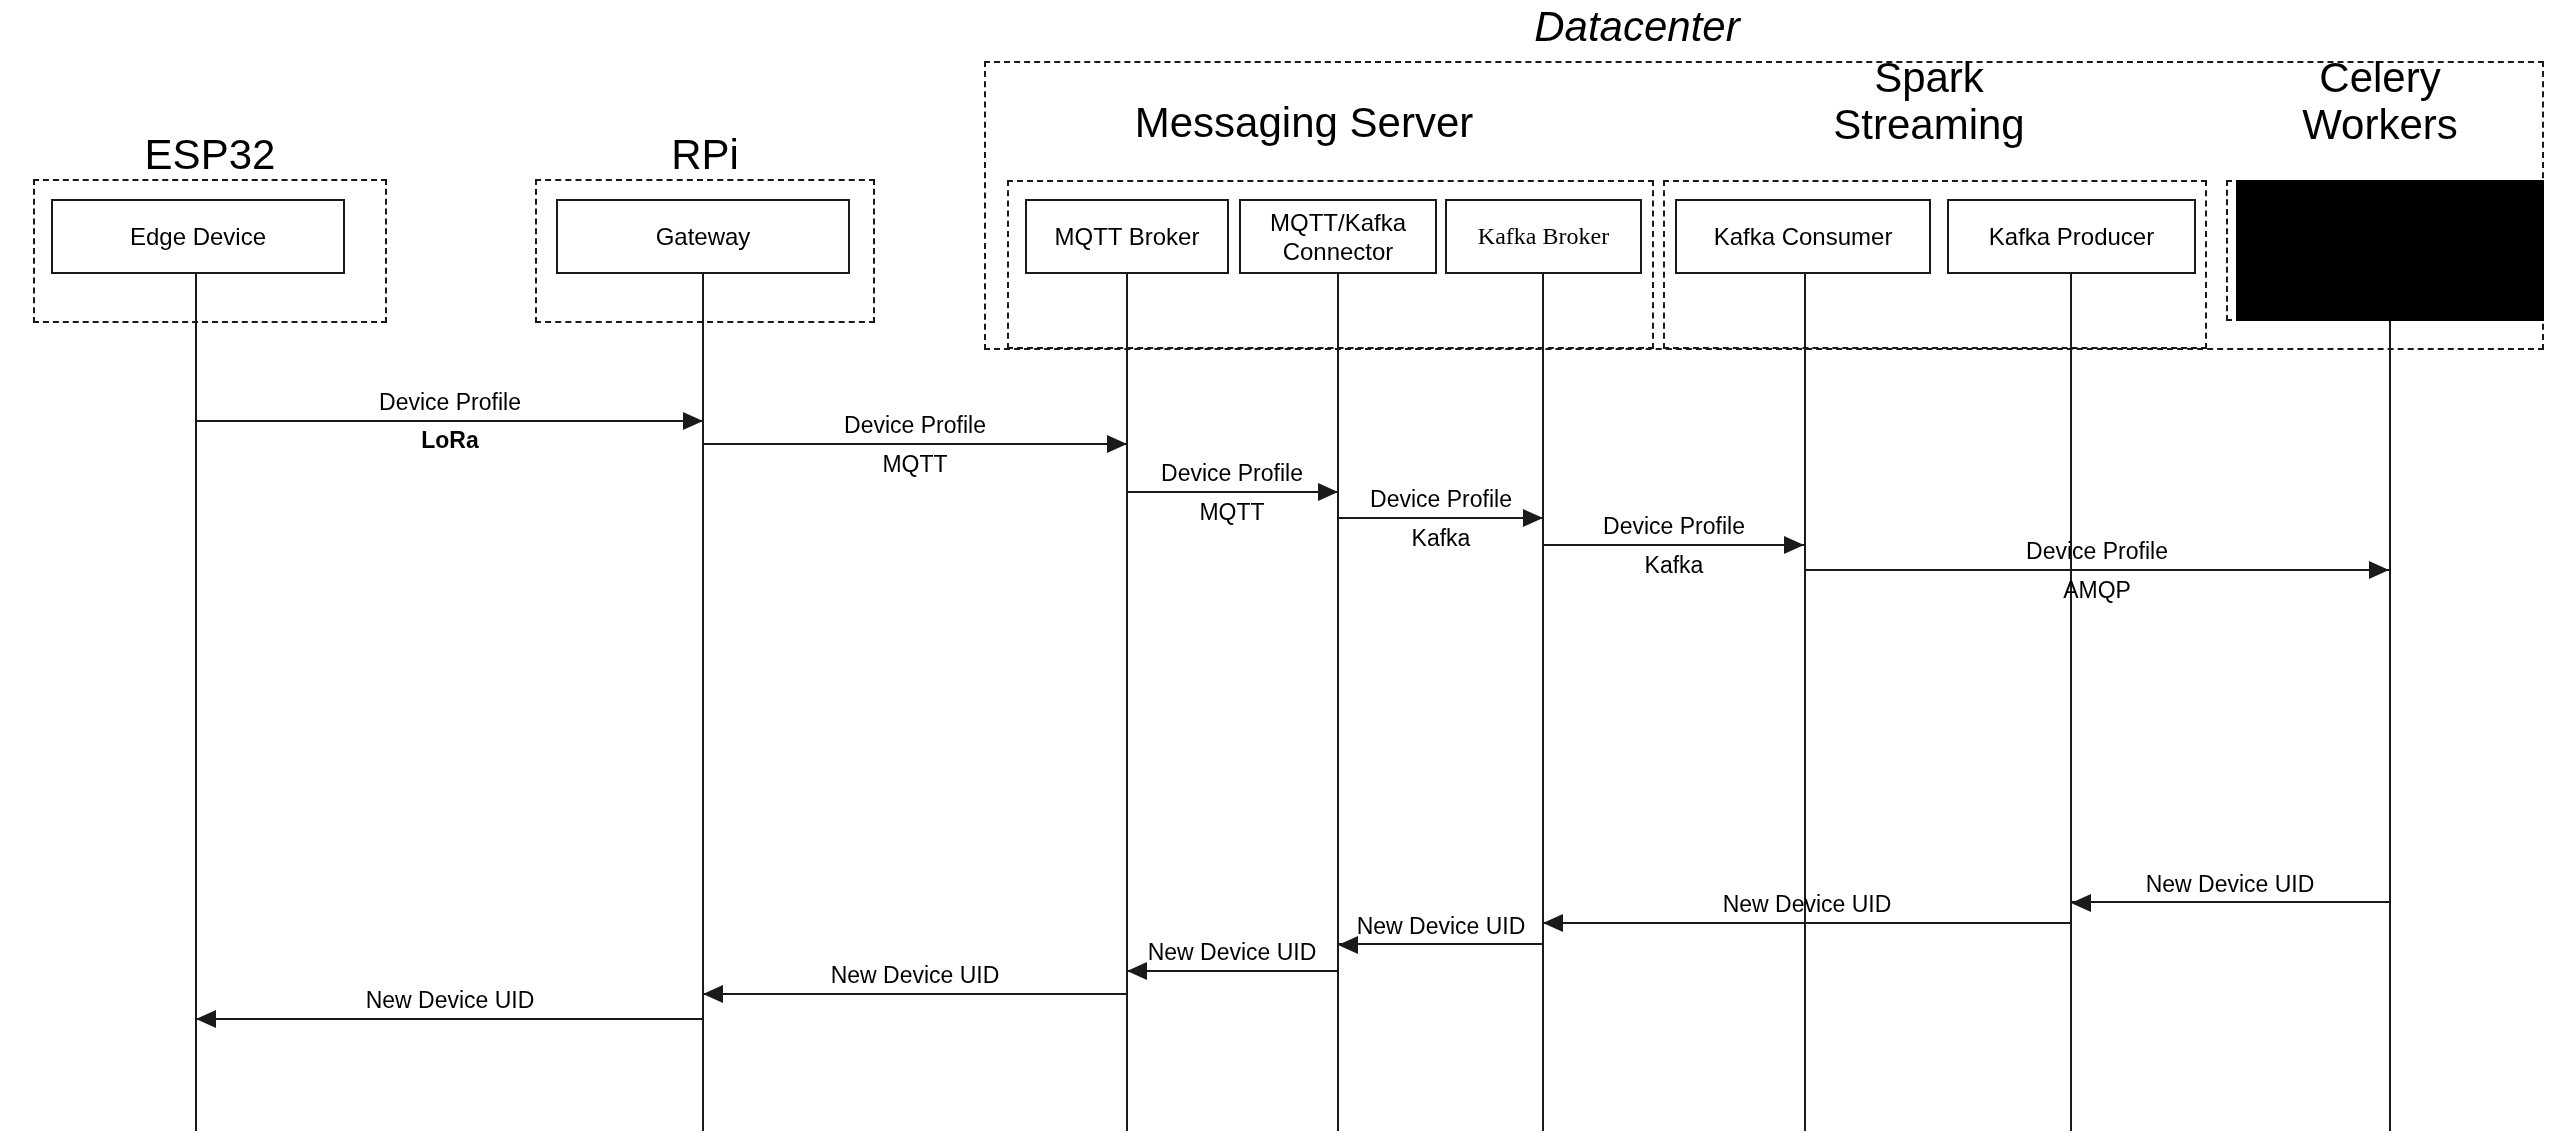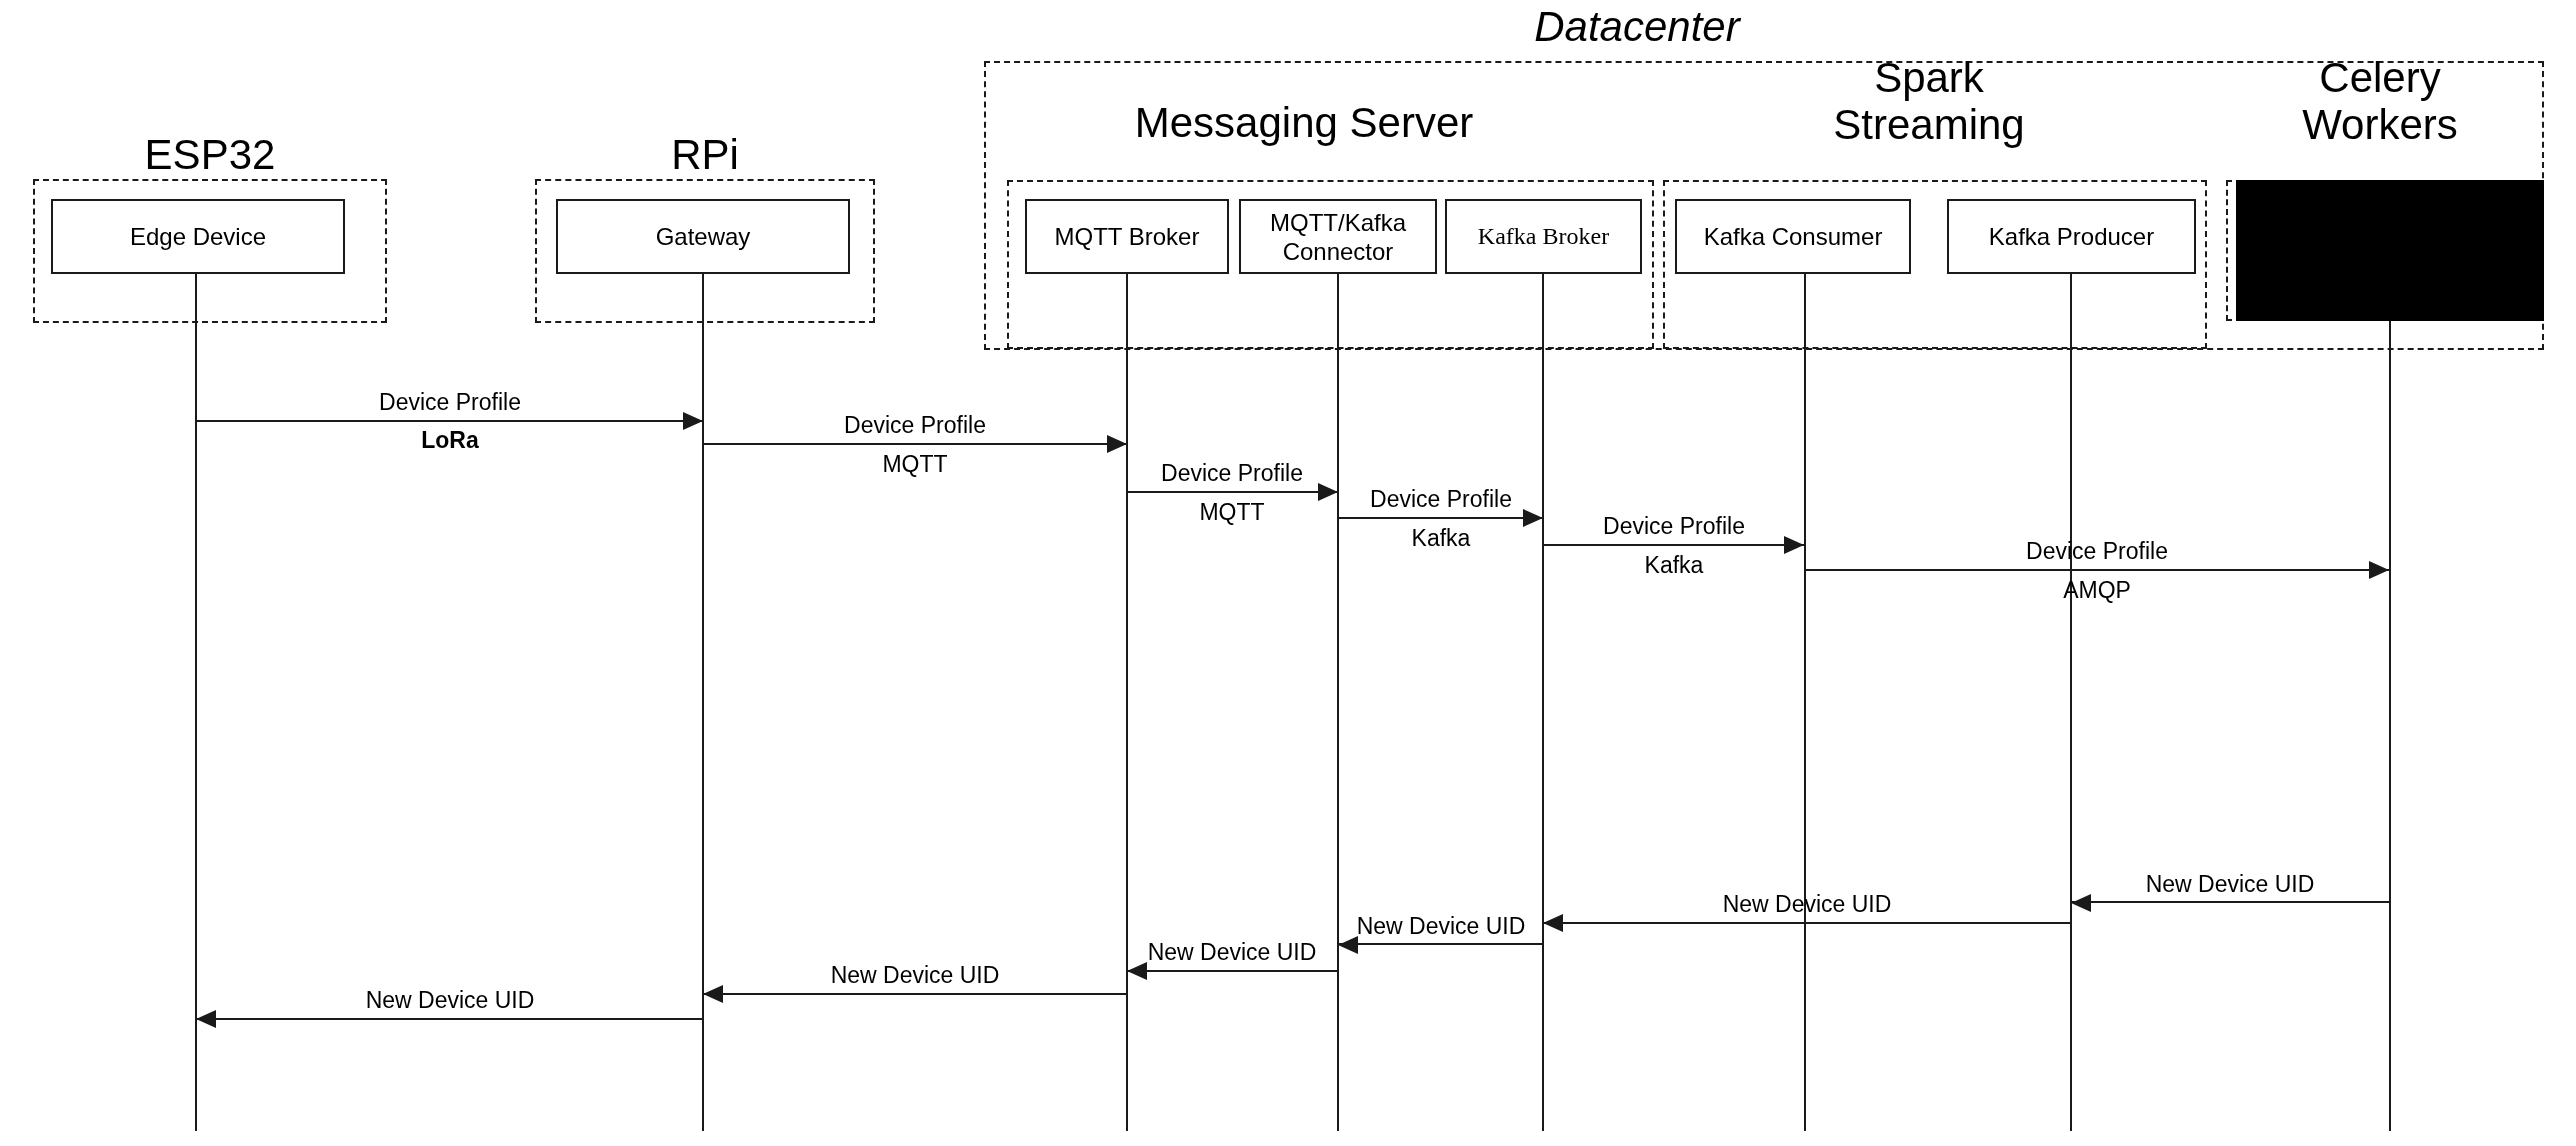--- a/index.html
+++ b/index.html
@@ -115,21 +115,21 @@
       <div class="lifeline" style="left: 1804px; top: 274px; height: 857px;"></div>
       <div class="lifeline" style="left: 2070px; top: 274px; height: 857px;"></div>
       <div class="lifeline" style="left: 2389px; top: 274px; height: 857px;"></div>
     </div>
   <div id="participants-layer">
       <div class="pbox" style="left: 51px; top: 199px; width: 294px; height: 75px;">Edge Device</div>
       <div class="pbox" style="left: 556px; top: 199px; width: 294px; height: 75px;">Gateway</div>
       <div class="pbox" style="left: 1025px; top: 199px; width: 204px; height: 75px;">MQTT Broker</div>
       <div class="pbox" style="left: 1239px; top: 199px; width: 198px; height: 75px;">MQTT/Kafka Connector</div>
       <div class="pbox" style="left: 1445px; top: 199px; width: 197px; height: 75px; font-family: Liberation Serif, serif;">Kafka Broker</div>
-      <div class="pbox" style="left: 1675px; top: 199px; width: 236px; height: 75px;">Kafka Consumer</div>
+      <div class="pbox" style="left: 1675px; top: 199px; width: 256px; height: 75px;">Kafka Consumer</div>
       <div class="pbox" style="left: 1947px; top: 199px; width: 249px; height: 75px;">Kafka Producer</div>
       <div class="pbox filled" style="left: 2236px; top: 180px; width: 308px; height: 141px;"></div>
     </div>
   <div id="messages-layer">
       <div class="msg-line" style="left: 196px; top: 420px; width: 507px;"></div>
       <div class="arrowhead right" style="top: 412px; left: 683px;"></div>
       <div class="msg-label above" style="left: 450px; top: 415px;">Device Profile</div>
       <div class="msg-label below" style="left: 450px; top: 427px; font-weight: bold;">LoRa</div>
       <div class="msg-line" style="left: 703px; top: 443px; width: 424px;"></div>
       <div class="arrowhead right" style="top: 435px; left: 1107px;"></div>

